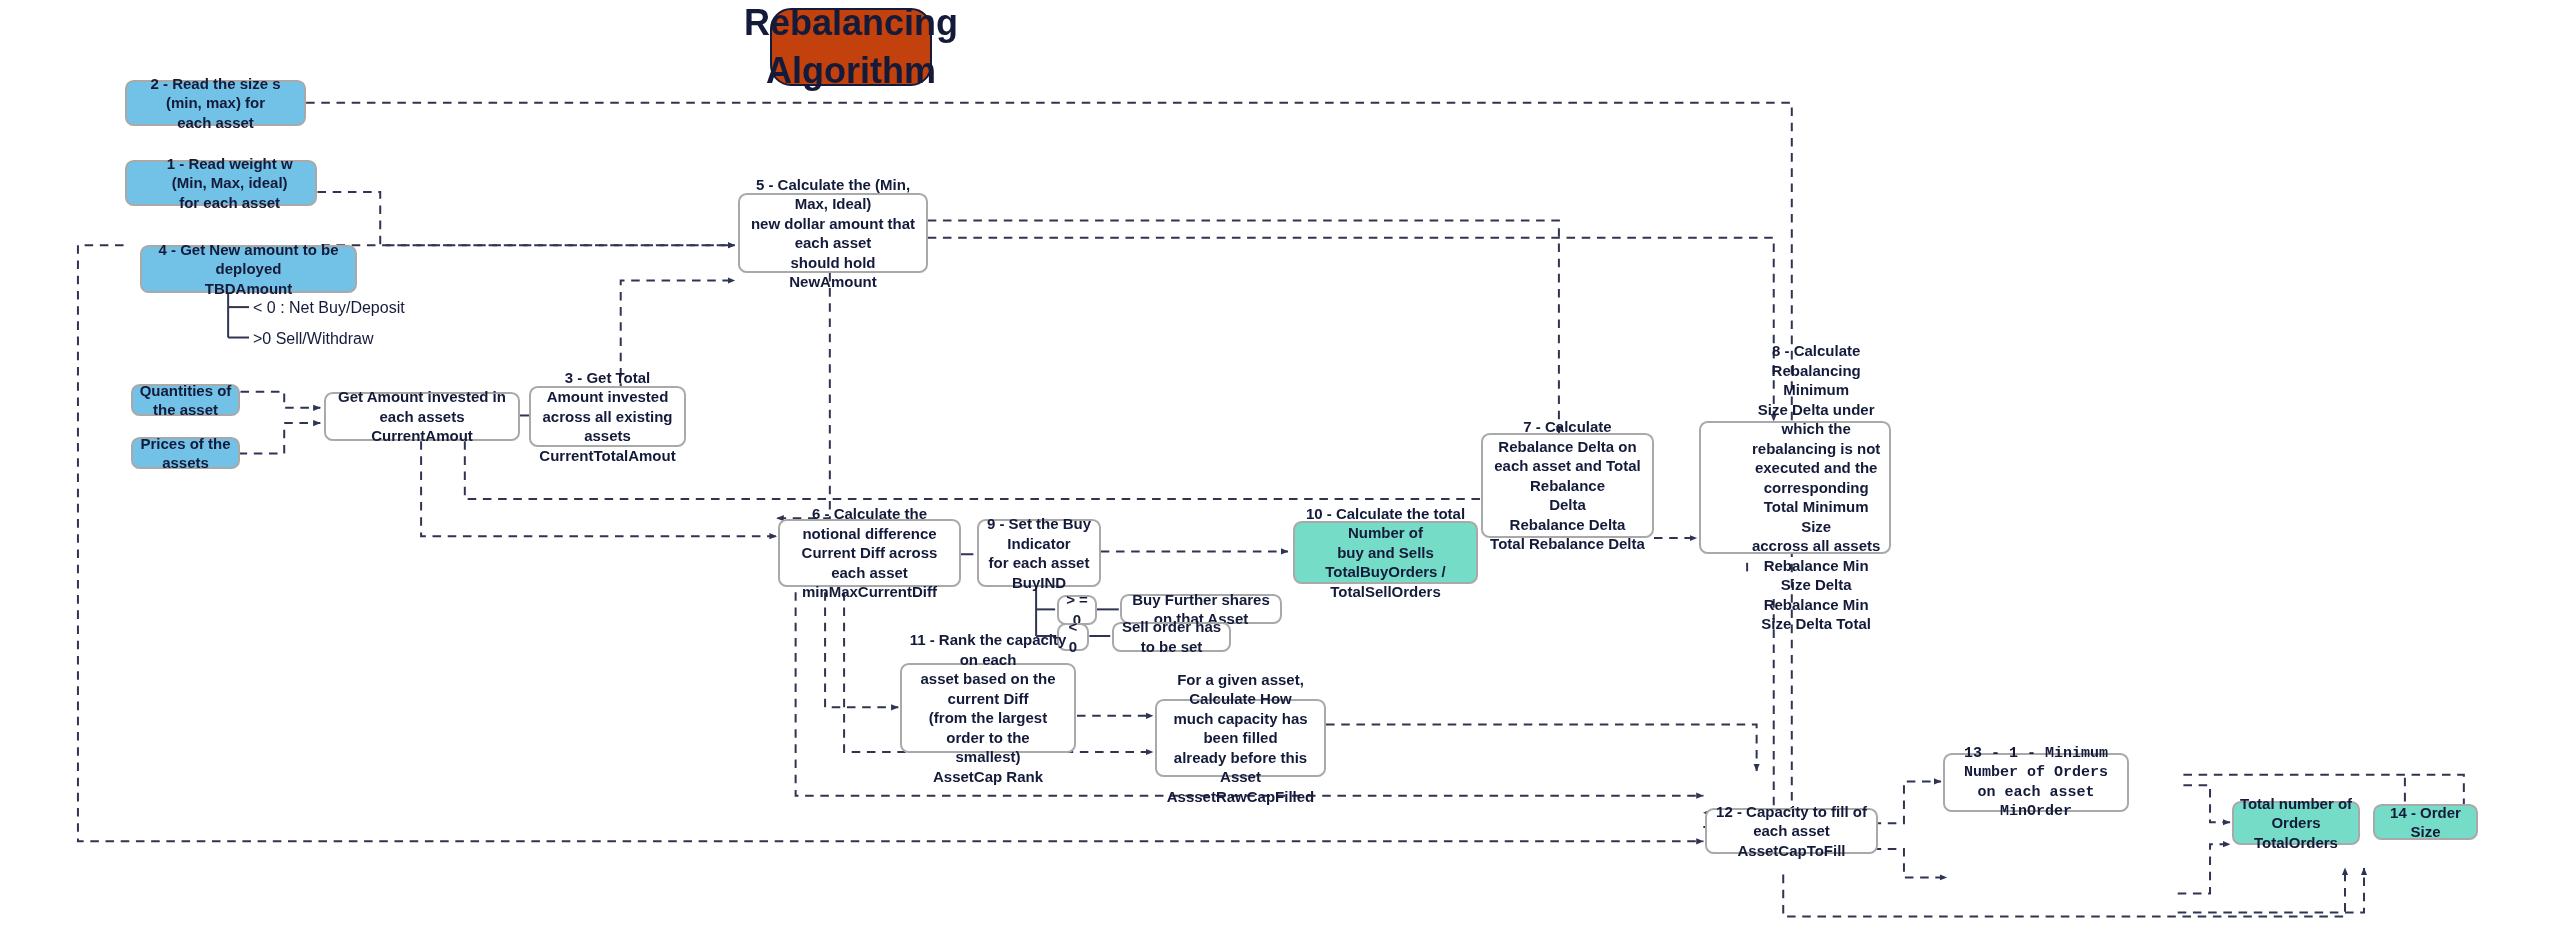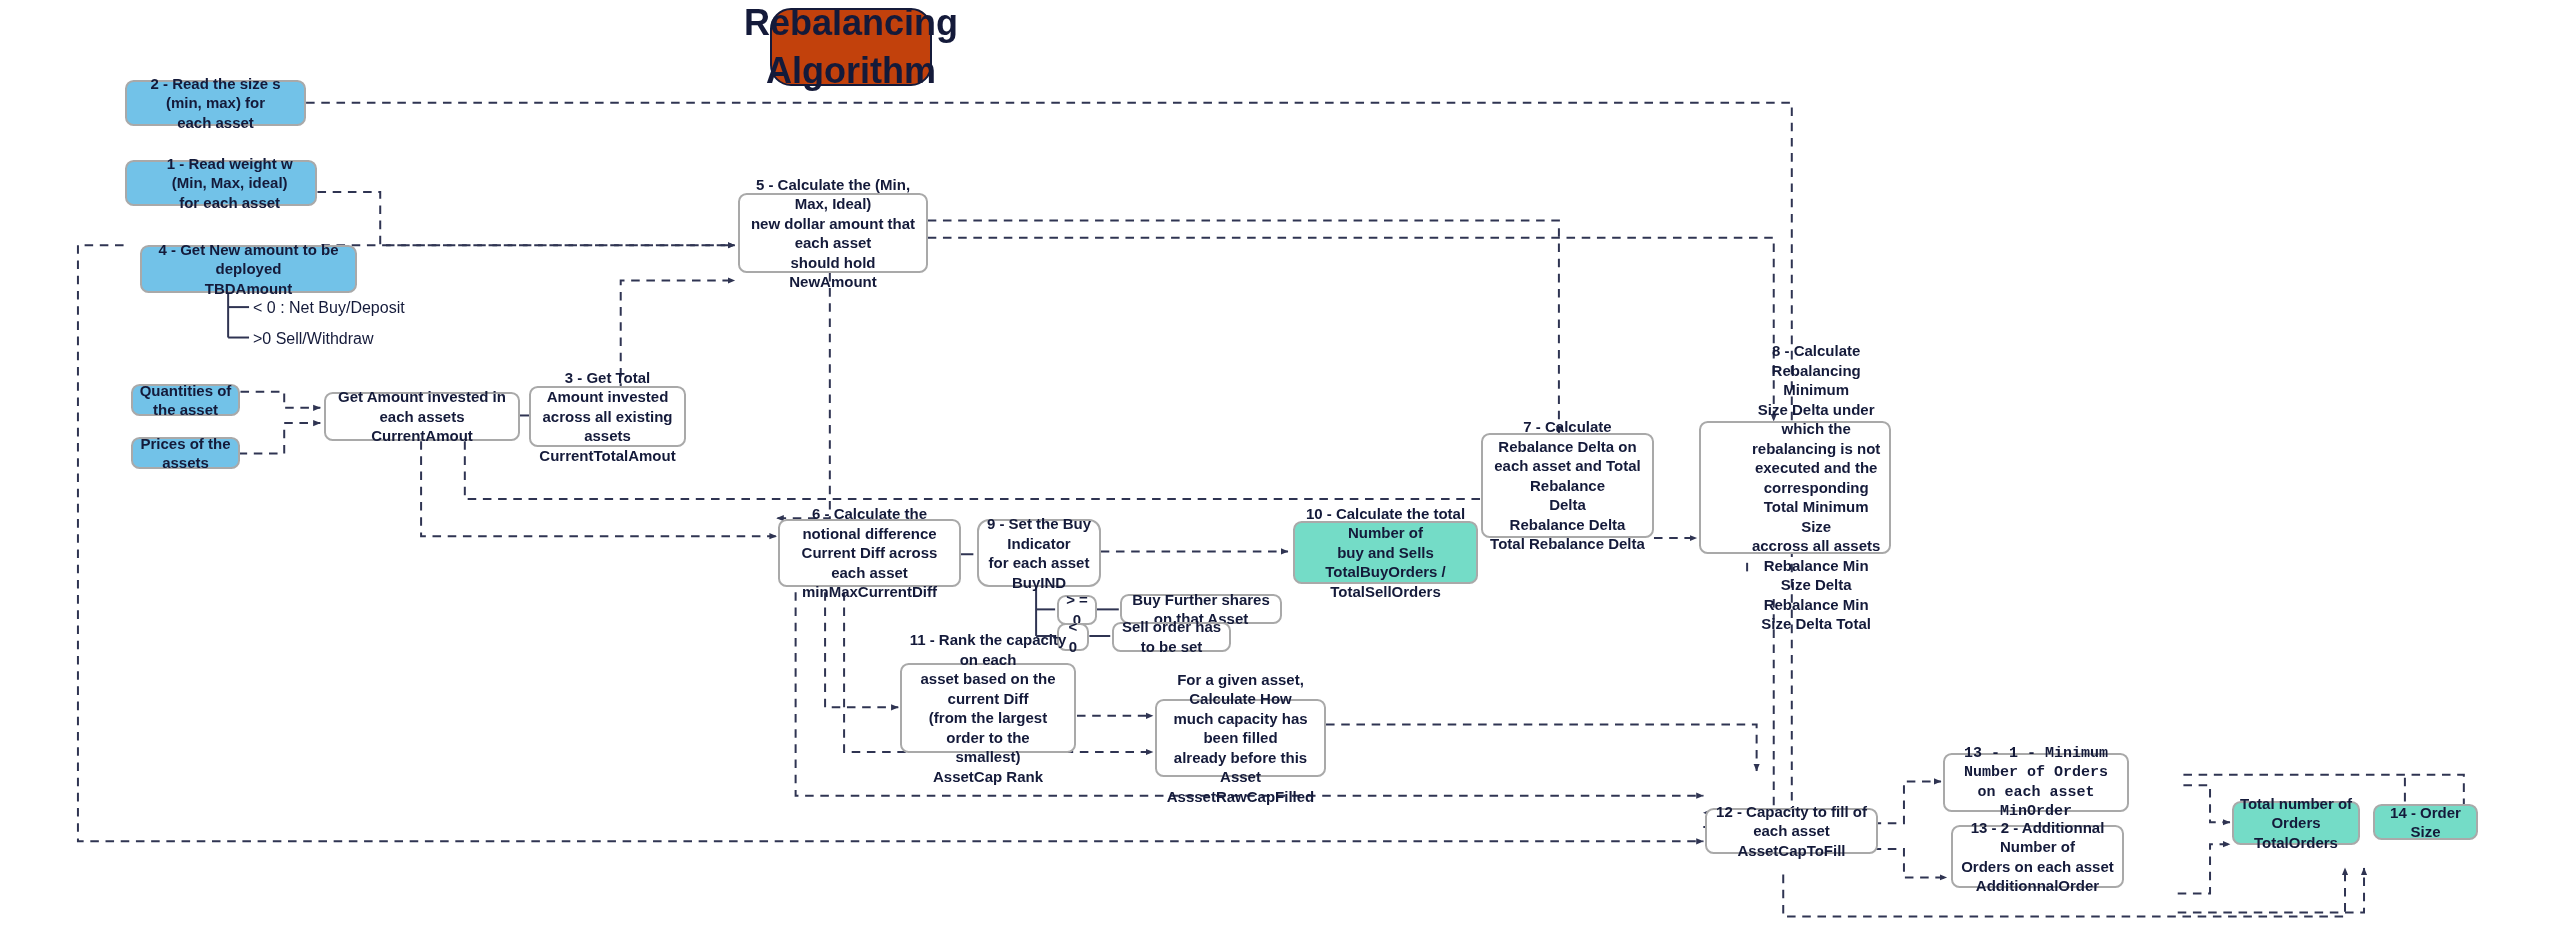--- a/index.html
+++ b/index.html
@@ -195,21 +195,21 @@
   </div>
 
   <div class="node fill-white sm" style="left:778px;top:519px;width:183px;height:68px;">
     <div>
       <span>6 - Calculate the notional difference</span>
       <span>Current Diff across each asset</span>
       <span>minMaxCurrentDiff</span>
     </div>
   </div>
 
-  <div class="node fill-white sm" style="left:977px;top:519px;width:124px;height:68px;border-radius:12px;">
+  <div class="node fill-white sm" style="left:977px;top:519px;width:124px;height:68px;">
     <div>
       <span>9 - Set the Buy Indicator</span>
       <span>for each asset</span>
       <span>BuyIND</span>
     </div>
   </div>
 
   <div class="node fill-teal sm" style="left:1293px;top:521px;width:185px;height:63px;">
     <div>
       <span>10 - Calculate the total Number of</span>
@@ -261,27 +261,20 @@
   </div>
 
   <div class="node fill-white sm" style="left:1943px;top:753px;width:186px;height:59px;font-family:Liberation Mono, monospace;">
     <div>
       <span>13 - 1 - Minimum Number of Orders</span>
       <span>on each asset</span>
       <span>MinOrder</span>
     </div>
   </div>
 
-  <div class="node fill-white sm" style="left:1951px;top:825px;width:173px;height:63px;">
-    <div>
-      <span>13 - 2 -  Additionnal Number of</span>
-      <span>Orders on each asset</span>
-      <span>AdditionnalOrder</span>
-    </div>
-  </div>
 
   <div class="node fill-teal sm" style="left:2232px;top:801px;width:128px;height:44px;">
     <div>
       <span>Total number of Orders</span>
       <span>TotalOrders</span>
     </div>
   </div>
 
   <div class="node fill-teal sm" style="left:2373px;top:804px;width:105px;height:36px;">
     <span>14 - Order Size</span>

